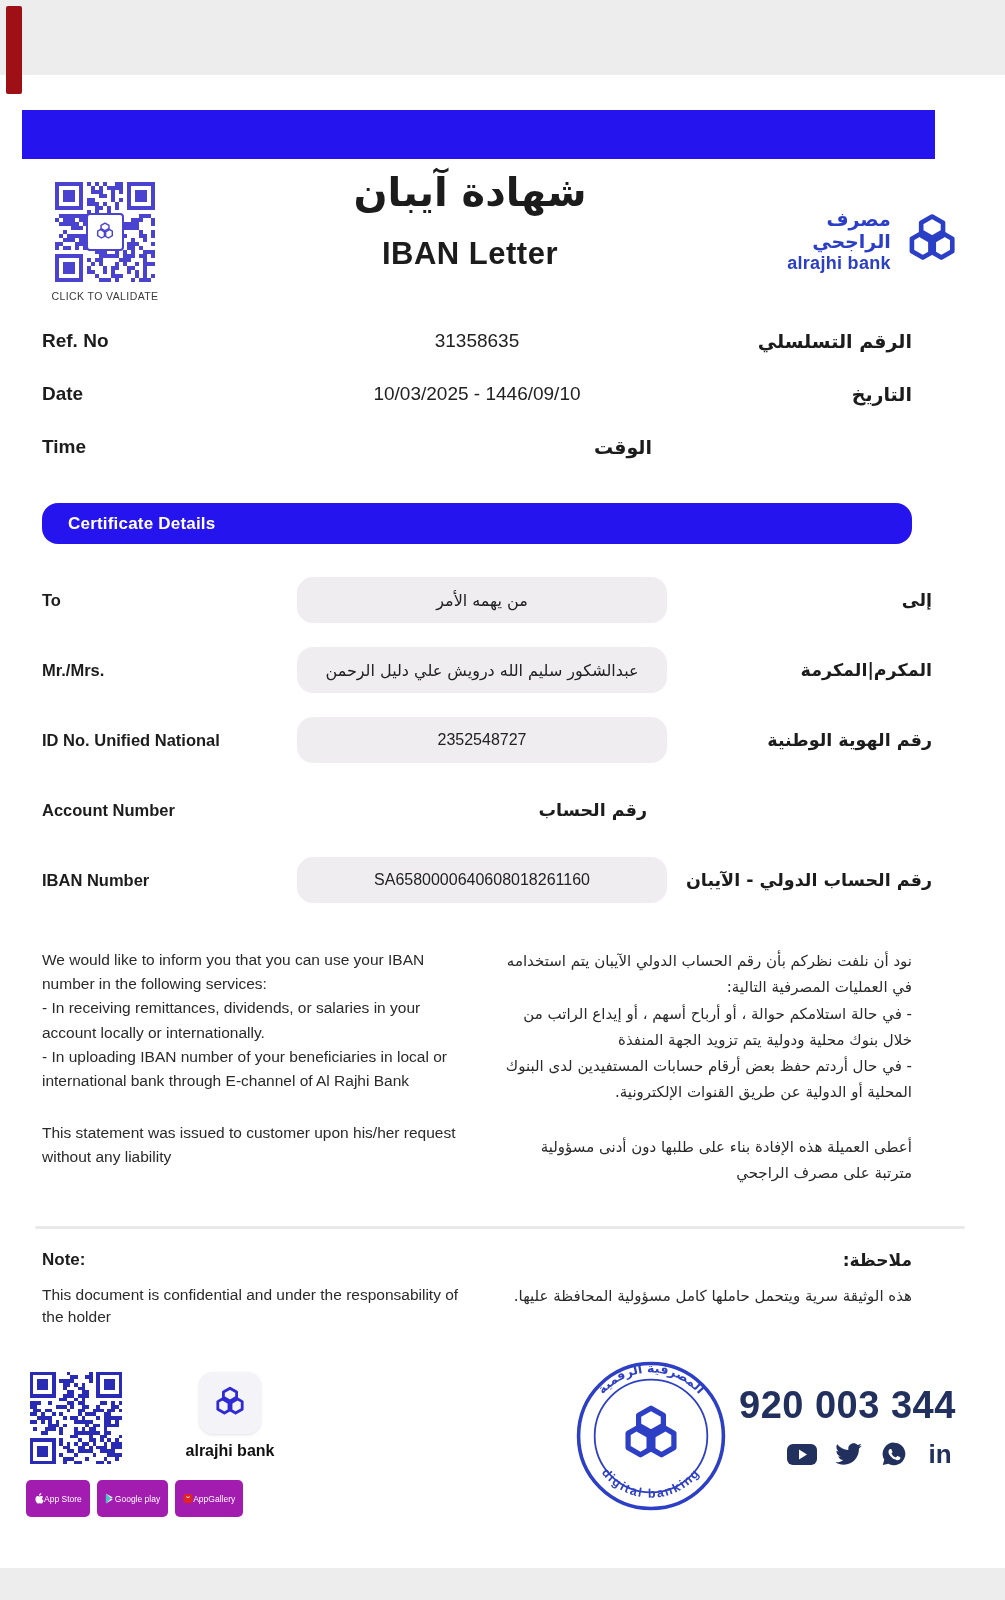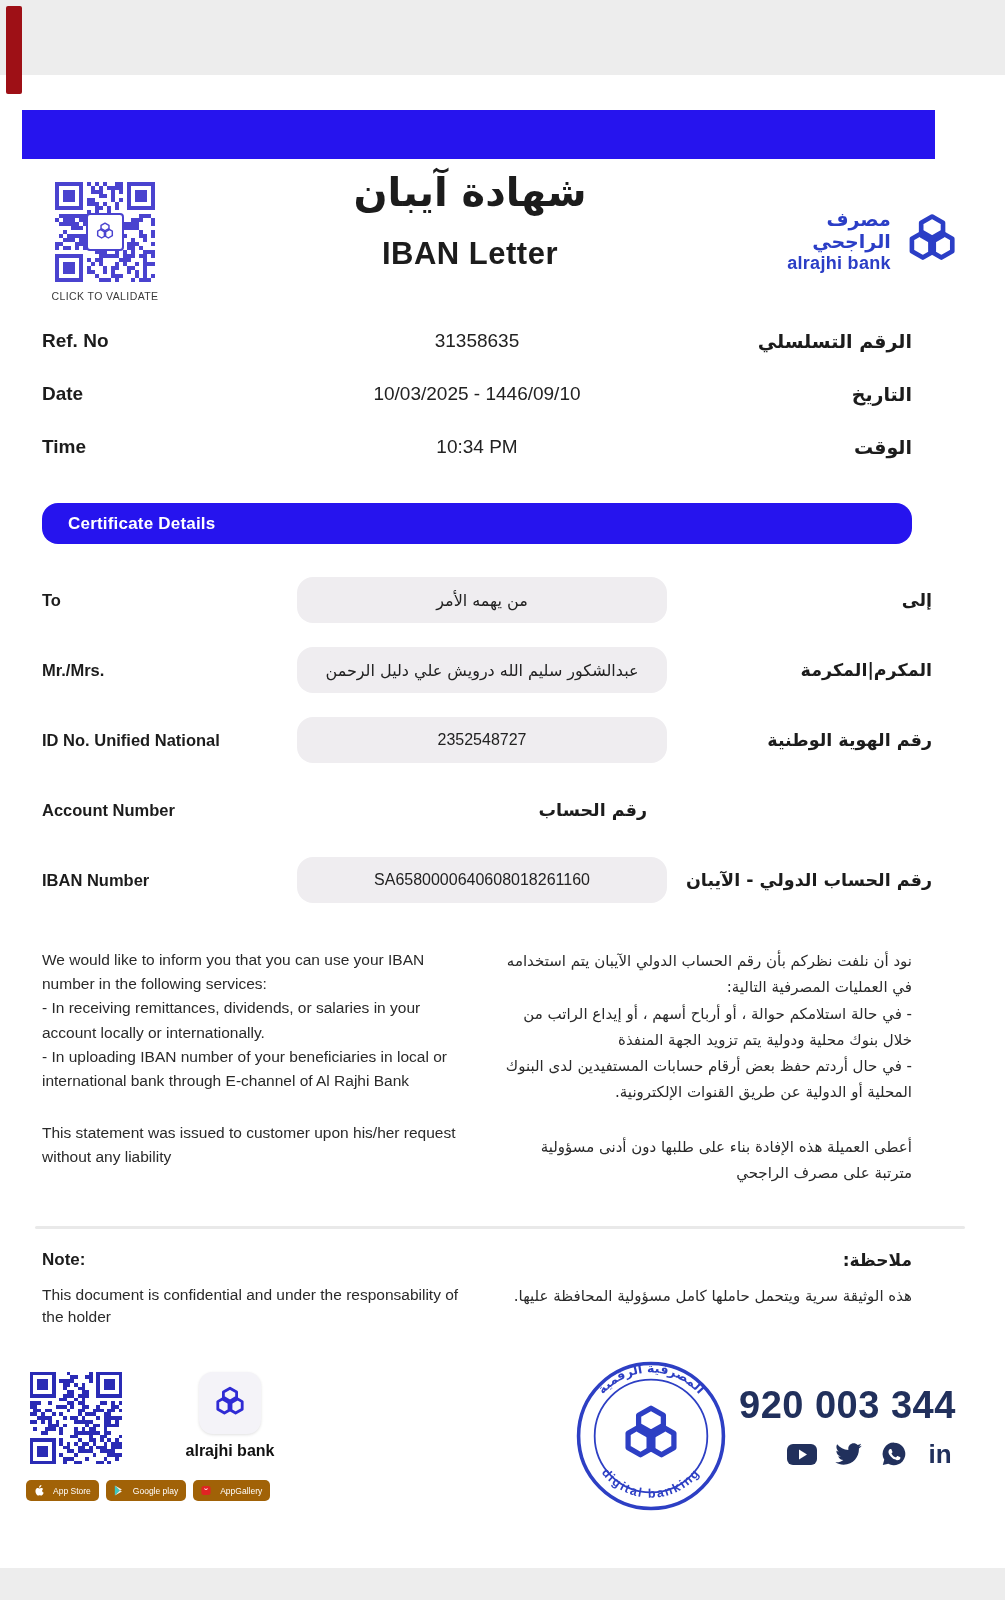--- a/index.html
+++ b/index.html
@@ -66,21 +66,21 @@
   .note-ar{width:400px;font-family:"DejaVu Sans",sans-serif;font-size:15px;line-height:1.6;color:#2a2a2a;direction:rtl;text-align:right;}
 
   
   .footer-left{position:absolute;left:26px;top:1362px;width:260px;}
   .footer-qr{width:100px;height:100px;position:absolute;left:0;top:6px;}
   .footer-qr svg{width:100%;height:100%;}
   .app-box{position:absolute;left:148px;top:10px;width:112px;text-align:center;}
   .app-icon{width:62px;height:62px;margin:0 auto;background:#f4f3f8;border-radius:14px;box-shadow:0 1px 3px rgba(0,0,0,.12);display:flex;align-items:center;justify-content:center;}
   .app-label{margin-top:8px;font-size:16px;font-weight:bold;color:#111;}
   .badges{position:absolute;left:0;top:118px;display:flex;gap:7px;}
-  .badge{height:21px;background:#a16207;border-radius:5px;color:#fff;display:flex;align-items:center;gap:9px;padding:0 8px;font-size:8.5px;white-space:nowrap;}
+  .badge{height:21px;background:#a21caf;border-radius:5px;color:#fff;display:flex;align-items:center;gap:0;padding:8px 8px;font-size:8.5px;white-space:nowrap;}
   .badge svg{width:10px;height:11px;flex:0 0 auto;}
 
   .footer-right{position:absolute;left:575px;top:1358px;width:400px;}
   .stamp{position:absolute;left:0;top:2px;width:152px;height:152px;}
   .stamp svg{width:100%;height:100%;}
   .contact{position:absolute;left:164px;top:20px;width:230px;color:#21305c;}
   .website{font-size:25px;font-weight:bold;letter-spacing:.2px;}
   .phone{font-size:38px;font-weight:bold;margin-top:6px;letter-spacing:.5px;}
   .socials{display:flex;justify-content:space-between;align-items:center;margin-top:14px;padding-right:14px;margin-left:48px;}
   .soc{width:30px;height:26px;display:flex;align-items:center;justify-content:center;}
@@ -357,21 +357,20 @@
     <div class="meta-value">31358635</div>
     <div class="meta-ar">الرقم التسلسلي</div>
   </div>
   <div class="meta-row">
     <div class="meta-label">Date</div>
     <div class="meta-value">10/03/2025 - 1446/09/10</div>
     <div class="meta-ar">التاريخ</div>
   </div>
   <div class="meta-row">
     <div class="meta-label">Time</div>
-    <div class="meta-value">10:34 PM</div>
     <div class="meta-ar">الوقت</div>
   </div>
 </div>
 
 <div class="cert-bar">
   <span class="cert-bar-title">Certificate Details</span>
 </div>
 
 <div class="rows">
   <div class="cert-row">

